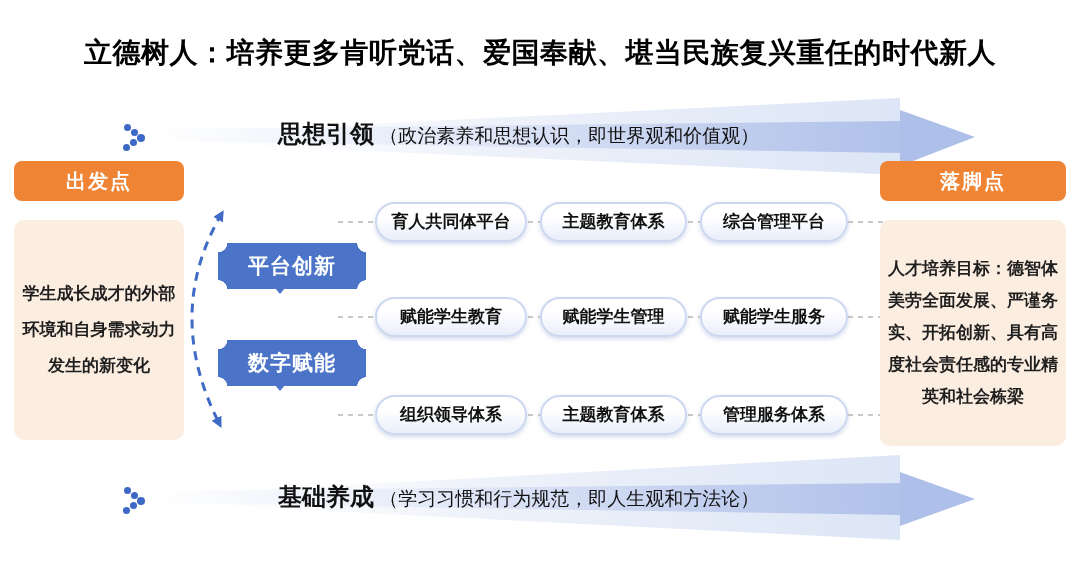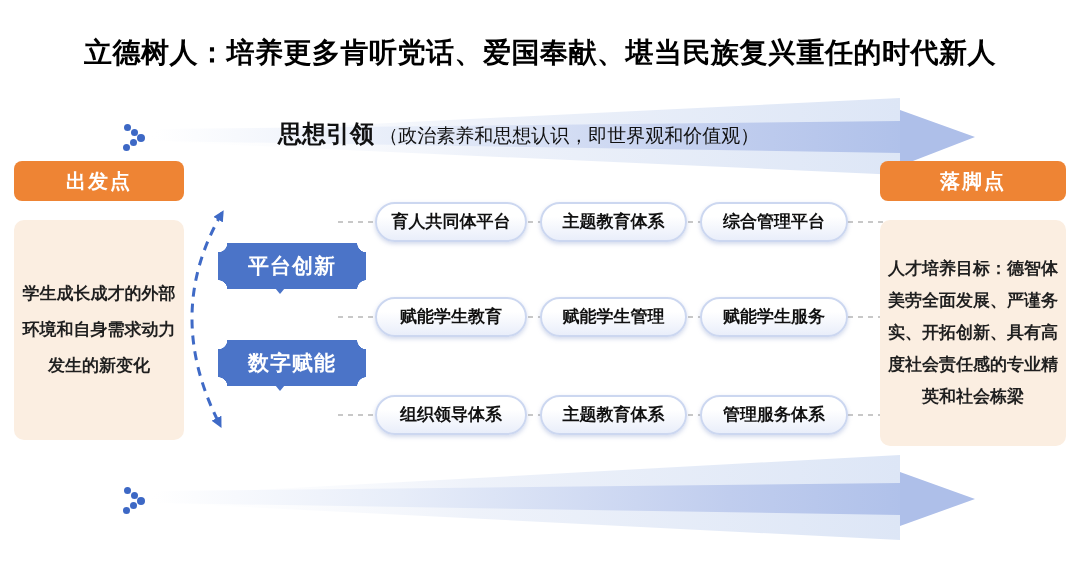--- a/index.html
+++ b/index.html
@@ -133,20 +133,24 @@
       <i></i>
       <i></i>
       <i></i>
       <i></i>
     </div>
 
   <div class="band-text top">
     <span class="band-label">思想引领</span>
     <span class="band-desc">（政治素养和思想认识，即世界观和价值观）</span>
   </div>
+  <div class="band-text bottom">
+    <span class="band-label">基础养成</span>
+    <span class="band-desc">（学习习惯和行为规范，即人生观和方法论）</span>
+  </div>
 
   <div class="panel-header left">出发点</div>
   <div class="panel-body left">
     <p>学生成长成才的外部环境和自身需求动力发生的新变化</p>
   </div>
 
   <div class="panel-header right">落脚点</div>
   <div class="panel-body right">
     <p>人才培养目标：德智体美劳全面发展、严谨务实、开拓创新、具有高度社会责任感的专业精英和社会栋梁</p>
   </div>

